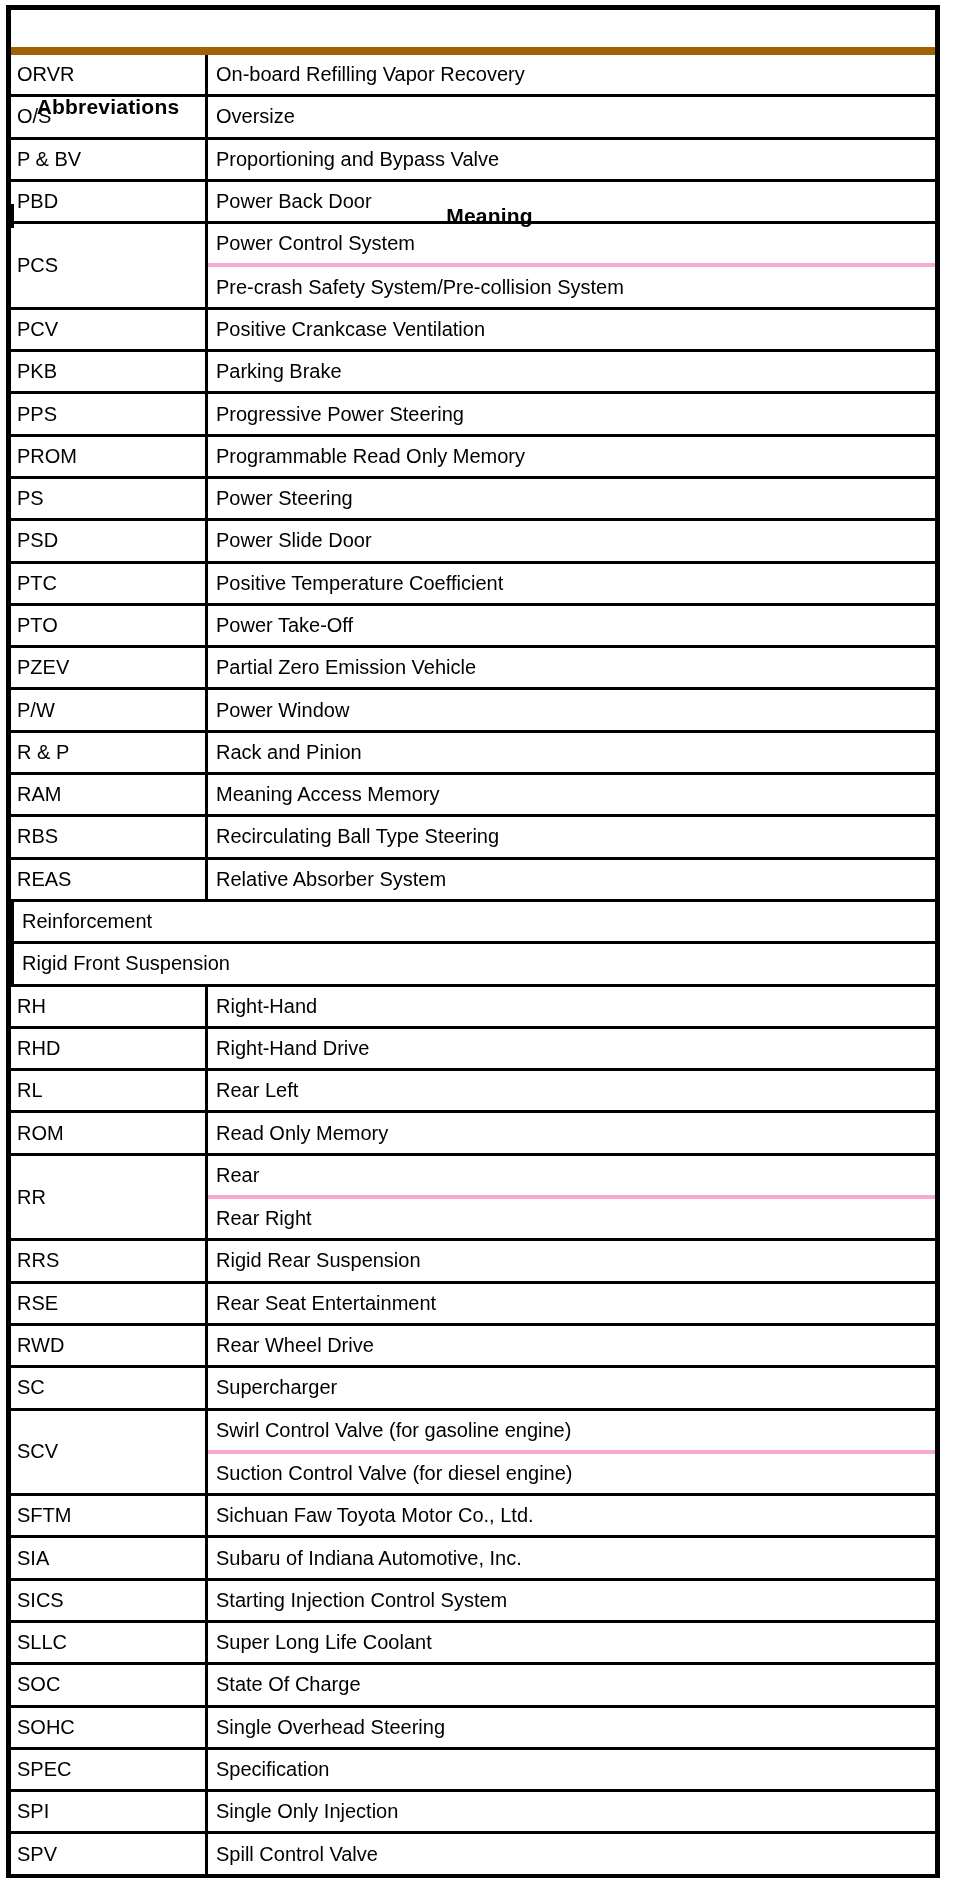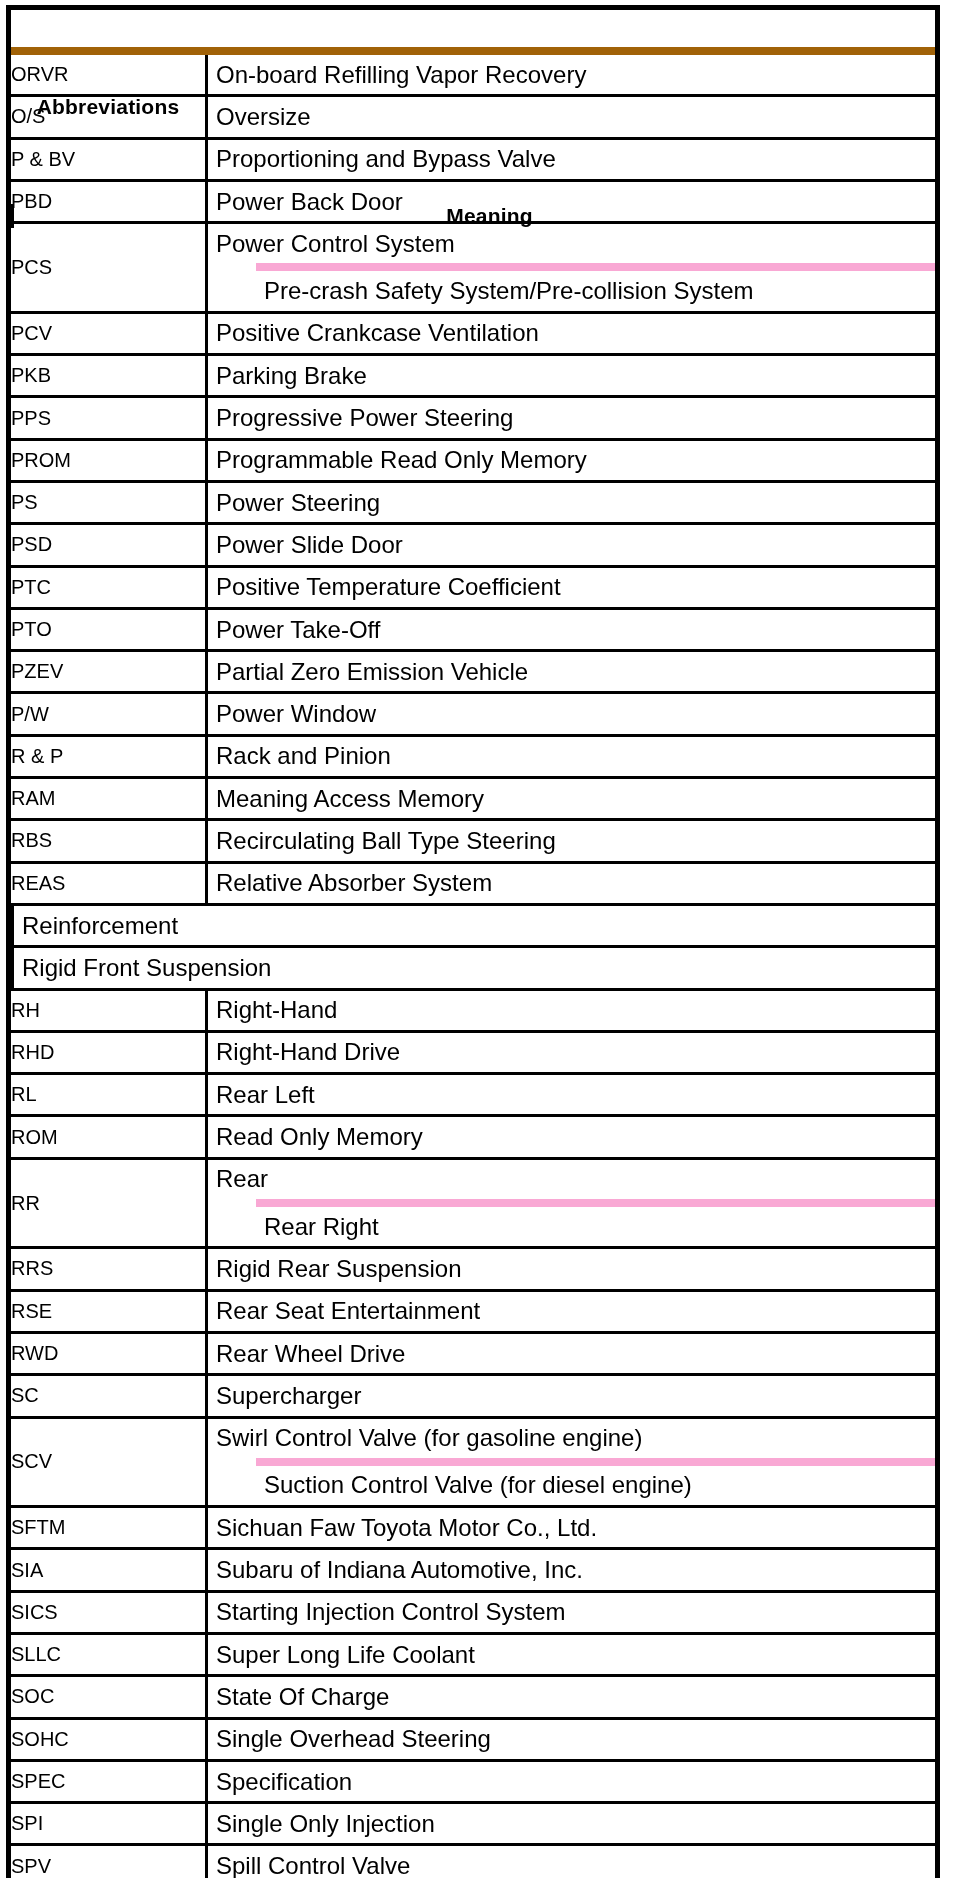--- a/index.html
+++ b/index.html
@@ -56,42 +56,42 @@
   }
   .group:first-child {
     border-top: none;
   }
   .abbr-cell {
     width: 194px;
     flex: 0 0 194px;
     box-sizing: border-box;
     display: flex;
     align-items: center;
+    padding-left: 6px;
     font-size: 20px;
   }
   .meaning-stack {
     flex: 1 1 auto;
     border-left: 3px solid #000;
     box-sizing: border-box;
     display: flex;
     flex-direction: column;
     justify-content: center;
   }
   .meaning-cell {
     height: 39.3px;
     display: flex;
     align-items: center;
     padding-left: 8px;
-    font-size: 24px;
+    font-size: 20px;
     white-space: nowrap;
     overflow: hidden;
   }
   .meaning-cell + .meaning-cell {
-    border-top: 8px solid #f9a8d4;
-    margin-left: 48px;
+    border-top: 4px solid #f9a8d4;
   }
 </style>
 </head>
 <body>
 
 <div class="abbr-table">
   <div class="header-row">
     <div class="header-cell abbr-col">Abbreviations</div>
     <div class="header-cell meaning-col">Meaning</div>
   </div>

